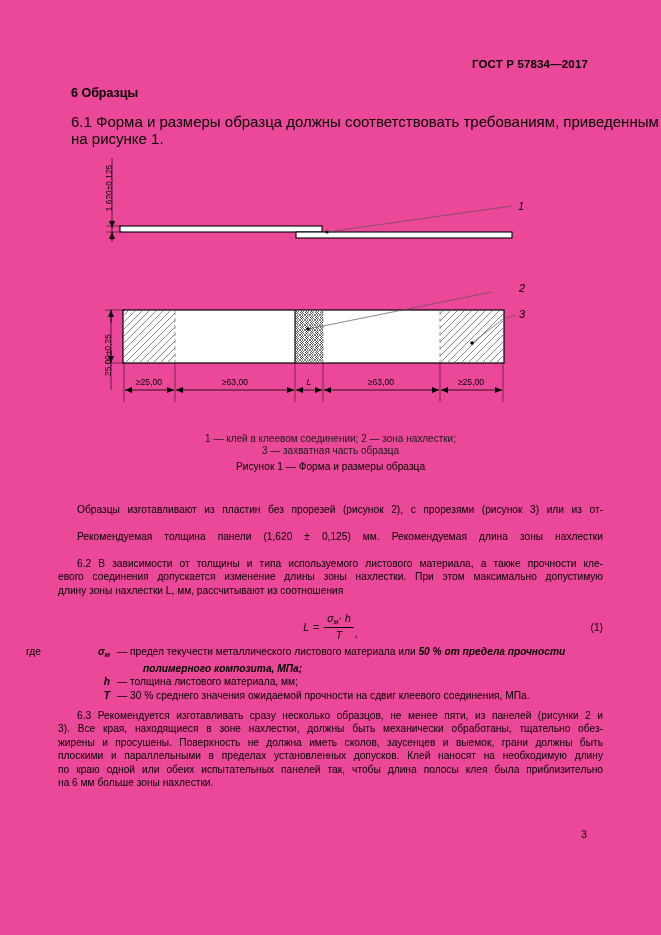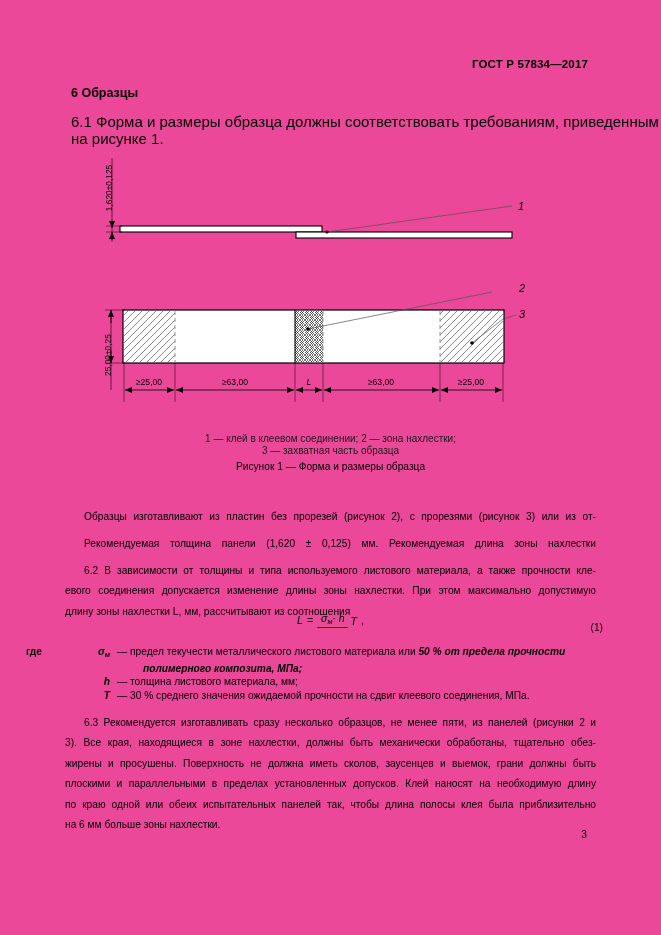--- a/index.html
+++ b/index.html
@@ -79,21 +79,21 @@
 
   
   .body-block {
     position: absolute;
     left: 58px;
     width: 545px;
     font-size: 10.2px;
     line-height: 13.4px;
     text-align: justify;
   }
-  .body-block p { margin: 7px; }
+  .body-block p { margin: 0; }
   .indent { text-indent: 19px; }
   .just-stretch { text-align: justify; text-align-last: justify; }
 
   
   .formula-row {
     position: absolute;
     left: 58px;
     top: 612px;
     width: 545px;
     height: 32px;
@@ -103,21 +103,21 @@
     left: 50%;
     transform: translateX(-50%);
     top: 0;
     display: flex;
     align-items: center;
     font-size: 10.5px;
     font-style: italic;
   }
   .frac {
     display: inline-flex;
-    flex-direction: row;
+    flex-direction: column;
     align-items: center;
     margin: 0 1px;
   }
   .frac .num {
     padding: 0 3px 1px 3px;
     border-bottom: 1px solid #000;
     font-size: 10.5px;
     white-space: nowrap;
   }
   .frac .den {
@@ -153,21 +153,21 @@
     padding-right: 7px;
     font-style: italic;
     font-weight: bold;
   }
   .def-sym.with-gde { position: relative; }
   .gde {
     position: absolute;
     left: -32px;
     top: 0;
     font-style: normal;
-    font-weight: bold;
+    font-weight: normal;
   }
   .def-txt { flex: 1 1 auto; }
   .def-txt b { font-style: italic; }
   .def-cont { margin-left: 85px; font-style: italic; font-weight: bold; }
 
   
   .page-num {
     position: absolute;
     right: 74px;
     top: 829px;

